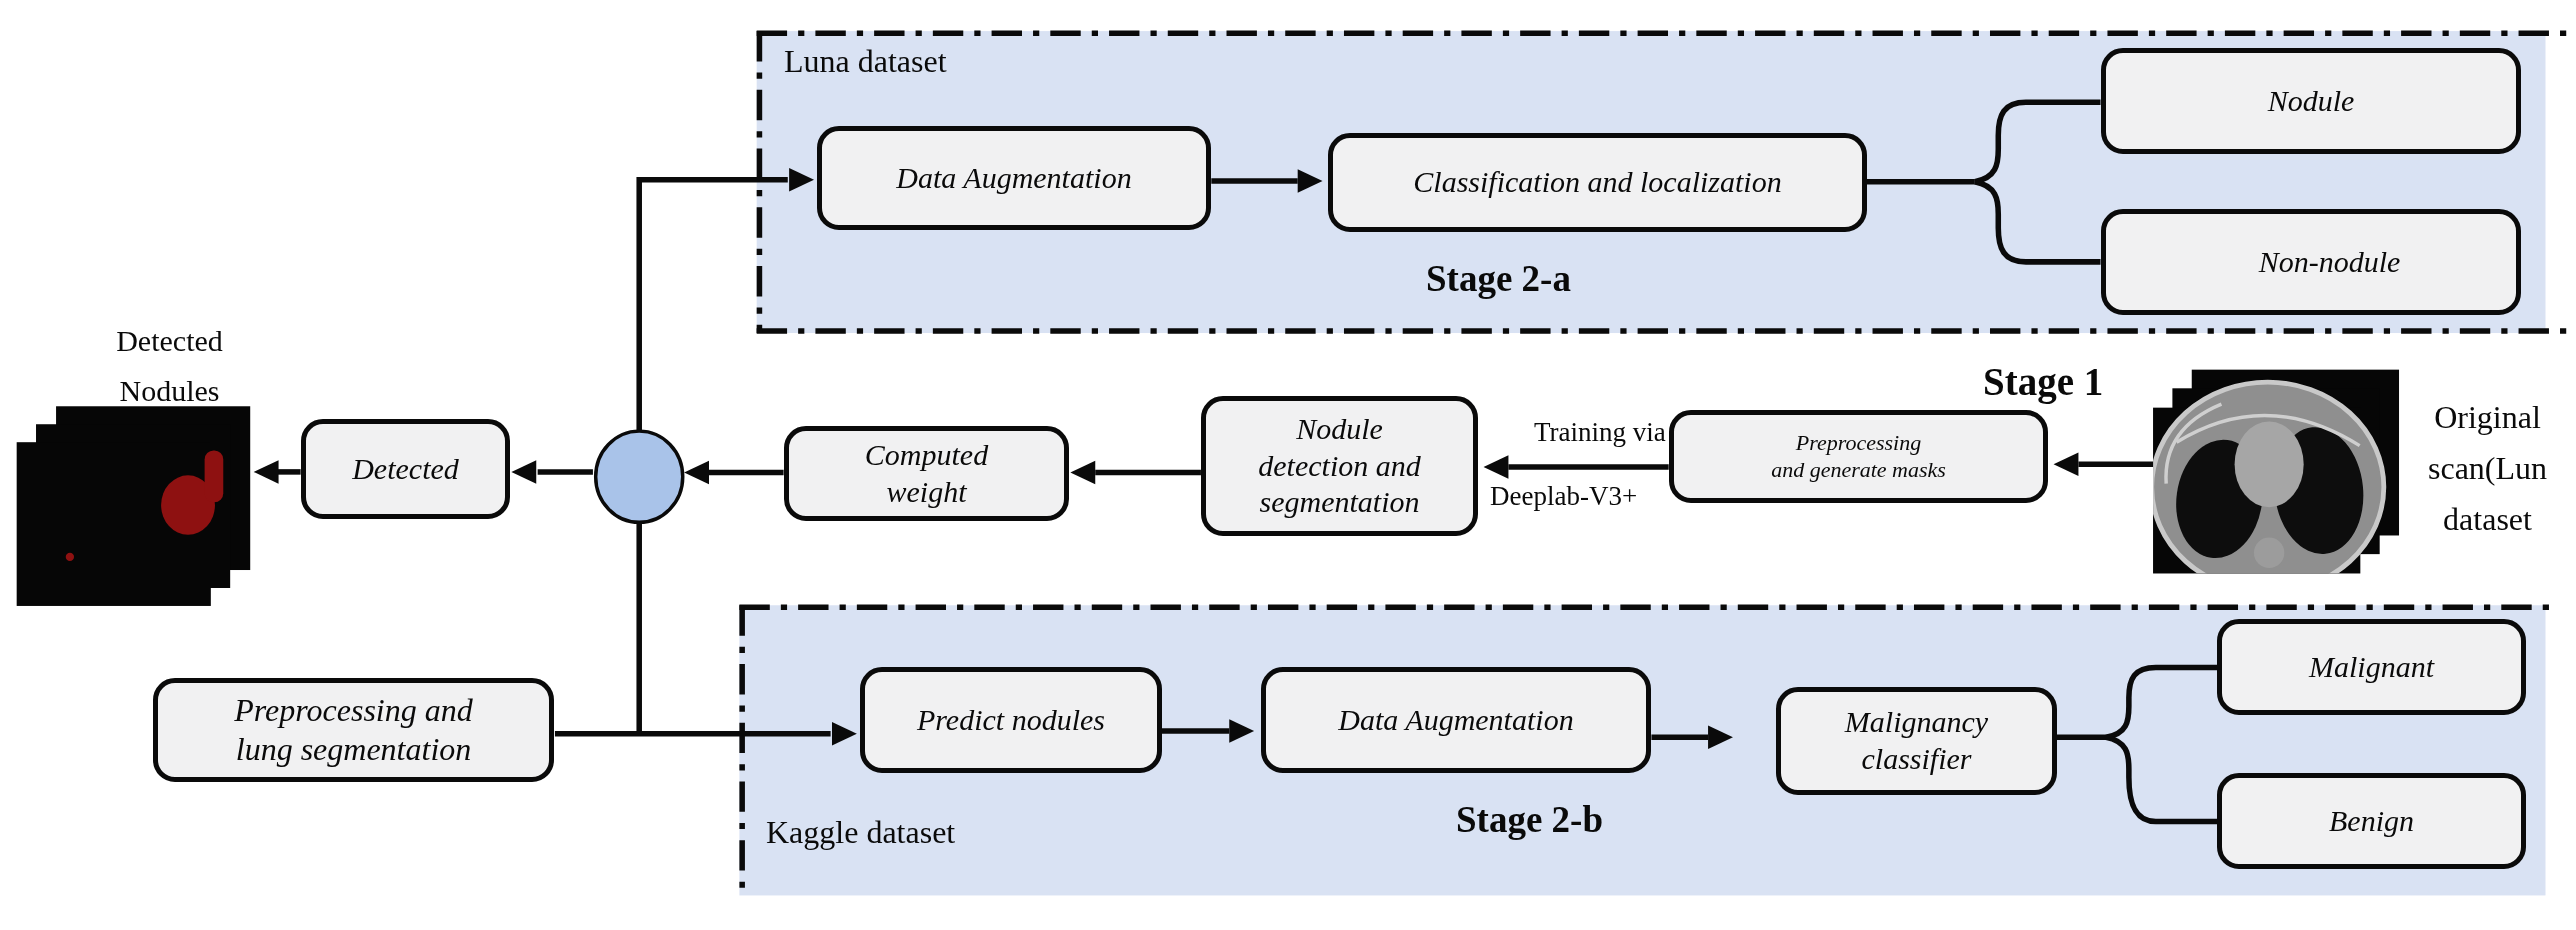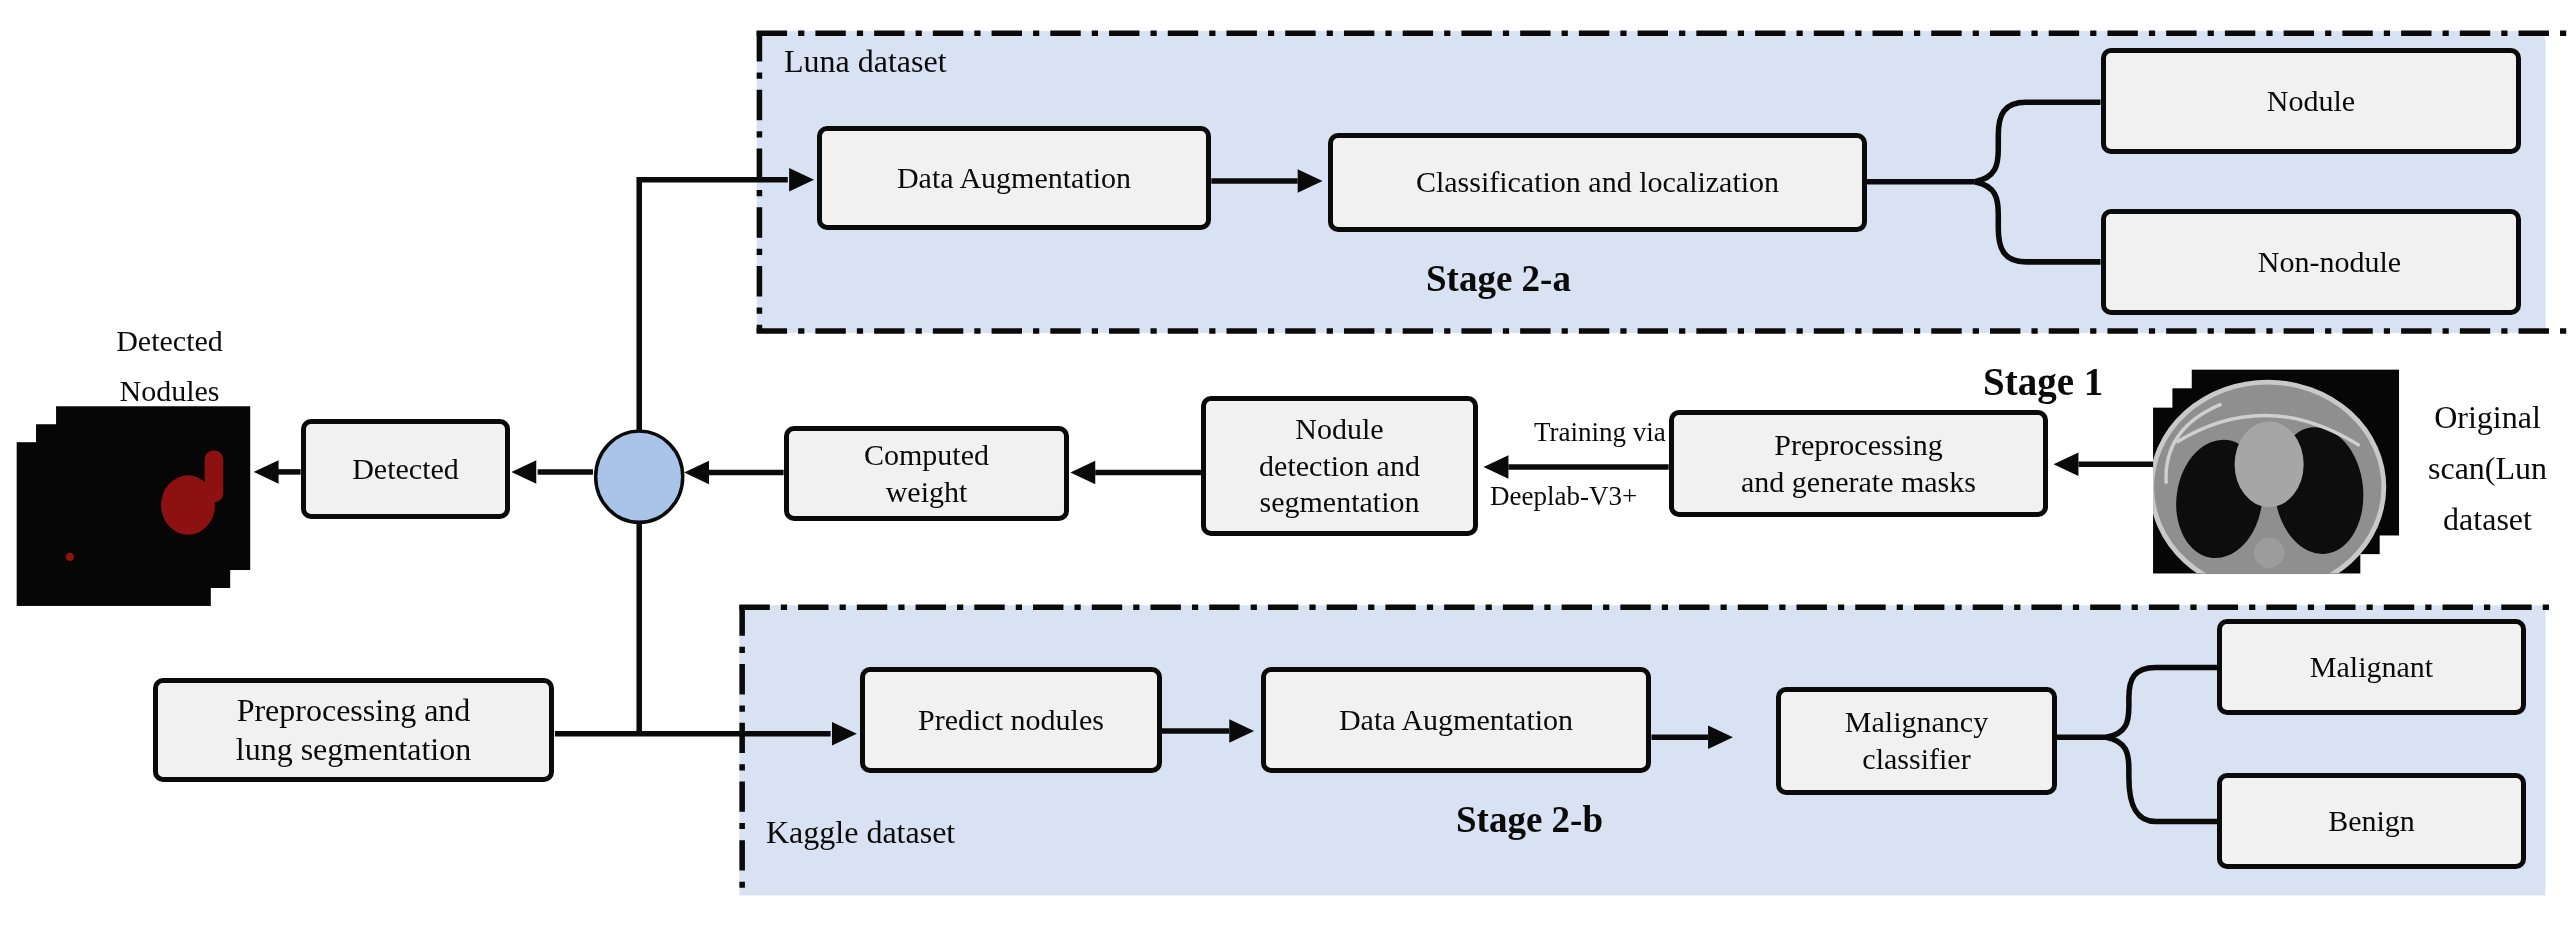--- a/index.html
+++ b/index.html
@@ -11,44 +11,45 @@
     overflow: hidden;
     font-family: "Liberation Serif", "DejaVu Serif", serif;
     color: #0a0a0a;
   }
   #wires { position: absolute; left: 0; top: 0; width: 2576px; height: 930px; }
 
   .node {
     position: absolute;
     background: #f1f1f2;
     border: 5.5px solid #0a0a0a;
-    border-radius: 10px;
+    border-radius: 22px;
     display: flex;
     flex-direction: column;
     align-items: center;
     justify-content: center;
     text-align: center;
     font-size: 30px;
     line-height: 1.22;
     white-space: nowrap;
+    font-style: italic;
   }
   .label { position: absolute; font-size: 32px; white-space: nowrap; }
   .stage-label { position: absolute; font-size: 37px; font-weight: bold; white-space: nowrap; margin-left: 16px; }
   .caption { position: absolute; text-align: center; font-size: 30px; line-height: 50px; white-space: nowrap; }
   .arrow-note { position: absolute; font-size: 27px; white-space: nowrap; }
 
   
   .n-data-aug-luna   { left: 817px; top: 126px;  width: 394px; height: 104px; }
   .n-classification  { left: 1328px; top: 133px;  width: 539px; height: 99px; }
   .n-nodule          { left: 2101px; top: 48px;   width: 420px; height: 106px; }
   .n-non-nodule      { left: 2101px; top: 209px;  width: 420px; height: 106px; padding-left: 37px; }
   .n-inference       { left: 301px;  top: 419px;  width: 209px; height: 100px; }
   .n-computed-weight { left: 784px; top: 426px;  width: 285px; height: 95px; }
   .n-nodule-det      { left: 1201px; top: 396px;  width: 277px; height: 140px; }
-  .n-preproc-masks   { left: 1669px; top: 410px;  width: 379px; height: 107px; font-size: 30px; }
+  .n-preproc-masks   { left: 1669px; top: 410px;  width: 379px; height: 93px; font-size: 22px; }
   .n-predict         { left: 860px; top: 667px;  width: 302px; height: 106px; }
   .n-data-aug-kaggle { left: 1261px; top: 667px;  width: 390px; height: 106px; }
   .n-malignancy      { left: 1776px; top: 687px;  width: 281px; height: 108px; }
   .n-malignant       { left: 2217px; top: 619px;  width: 309px; height: 96px; }
   .n-benign          { left: 2217px; top: 773px; width: 309px; height: 96px; }
   .n-preproc-lung    { left: 153px;  top: 678px;  width: 401px; height: 104px; font-size: 32px; }
 
   .l-luna     { left: 784px; top: 43px; }
   .l-kaggle   { left: 766px; top: 814px; }
   .s-2a       { left: 1410px; top: 257px; }

